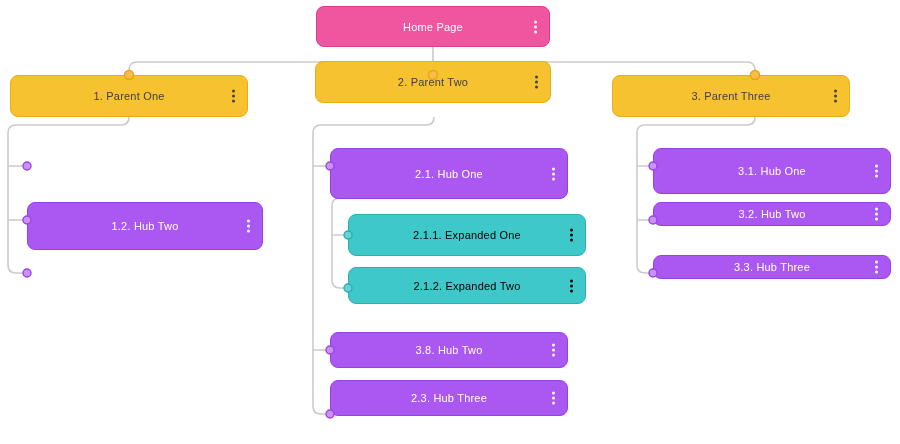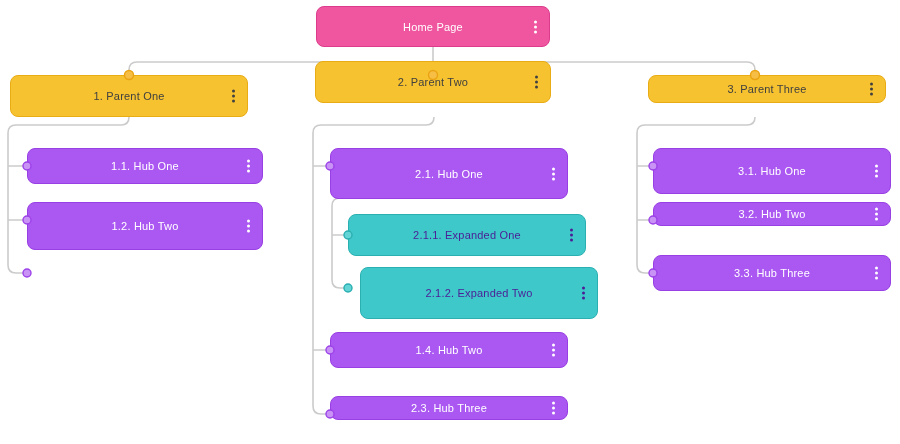--- a/index.html
+++ b/index.html
@@ -26,21 +26,21 @@
     justify-content: center;
     font-size: 11px;
     letter-spacing: 0.2px;
     cursor: pointer;
     z-index: 1;
     text-align: right;
   }
   .node.pink   { background: #F0559F; border: 1px solid #DD3B8C; color: #ffffff; }
   .node.yellow { background: #F6C22F; border: 1px solid #E9AC14; color: #404040; }
   .node.purple { background: #AB57F2; border: 1px solid #9840E3; color: #ffffff; }
-  .node.teal   { background: #3FC8CA; border: 1px solid #2BB0B2; color: #4c1d95; }
+  .node.teal   { background: #3FC8CA; border: 1px solid #2BB0B2; color: #000000; }
   .node-label { pointer-events: none; }
   .kebab {
     position: absolute;
     right: 9px;
     top: 50%;
     transform: translateY(-50%);
     display: flex;
     flex-direction: column;
     align-items: center;
     gap: 2px;
@@ -96,37 +96,29 @@
 
   <div class="node yellow" style="left:315px;top:61px;width:236px;height:42px">
     <span class="node-label">2. Parent Two</span>
     <span class="kebab">
         <i></i>
         <i></i>
         <i></i>
       </span>
   </div>
 
-  <div class="node yellow" style="left:648px;top:75px;width:238px;height:28px">
+  <div class="node yellow" style="left:612px;top:75px;width:238px;height:42px">
     <span class="node-label">3. Parent Three</span>
     <span class="kebab">
         <i></i>
         <i></i>
         <i></i>
       </span>
   </div>
 
-  <div class="node purple" style="left:27px;top:148px;width:236px;height:36px">
-    <span class="node-label">1.1. Hub One</span>
-    <span class="kebab">
-        <i></i>
-        <i></i>
-        <i></i>
-      </span>
-  </div>
 
   <div class="node purple" style="left:27px;top:202px;width:236px;height:48px">
     <span class="node-label">1.2. Hub Two</span>
     <span class="kebab">
         <i></i>
         <i></i>
         <i></i>
       </span>
   </div>
 
@@ -142,39 +134,39 @@
 
   <div class="node teal" style="left:348px;top:214px;width:238px;height:42px">
     <span class="node-label">2.1.1. Expanded One</span>
     <span class="kebab">
         <i></i>
         <i></i>
         <i></i>
       </span>
   </div>
 
-  <div class="node teal" style="left:360px;top:267px;width:238px;height:52px">
+  <div class="node teal" style="left:348px;top:267px;width:238px;height:37px">
     <span class="node-label">2.1.2. Expanded Two</span>
     <span class="kebab">
         <i></i>
         <i></i>
         <i></i>
       </span>
   </div>
 
   <div class="node purple" style="left:330px;top:332px;width:238px;height:36px">
-    <span class="node-label">1.4. Hub Two</span>
-    <span class="kebab">
-        <i></i>
-        <i></i>
-        <i></i>
-      </span>
-  </div>
-
-  <div class="node purple" style="left:330px;top:396px;width:238px;height:24px">
+    <span class="node-label">3.8. Hub Two</span>
+    <span class="kebab">
+        <i></i>
+        <i></i>
+        <i></i>
+      </span>
+  </div>
+
+  <div class="node purple" style="left:330px;top:380px;width:238px;height:36px">
     <span class="node-label">2.3. Hub Three</span>
     <span class="kebab">
         <i></i>
         <i></i>
         <i></i>
       </span>
   </div>
 
   <div class="node purple" style="left:653px;top:148px;width:238px;height:46px">
     <span class="node-label">3.1. Hub One</span>
@@ -187,21 +179,21 @@
 
   <div class="node purple" style="left:653px;top:202px;width:238px;height:24px">
     <span class="node-label">3.2. Hub Two</span>
     <span class="kebab">
         <i></i>
         <i></i>
         <i></i>
       </span>
   </div>
 
-  <div class="node purple" style="left:653px;top:255px;width:238px;height:36px">
+  <div class="node purple" style="left:653px;top:255px;width:238px;height:24px">
     <span class="node-label">3.3. Hub Three</span>
     <span class="kebab">
         <i></i>
         <i></i>
         <i></i>
       </span>
   </div>
 
   <svg class="layer dots-layer" viewBox="0 0 900 444">
 

